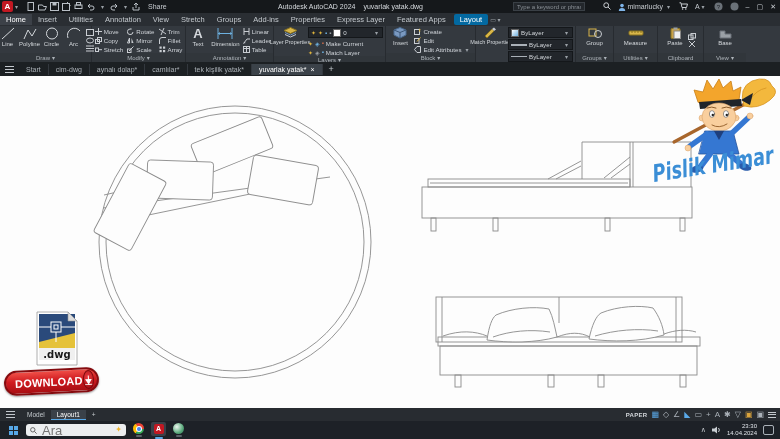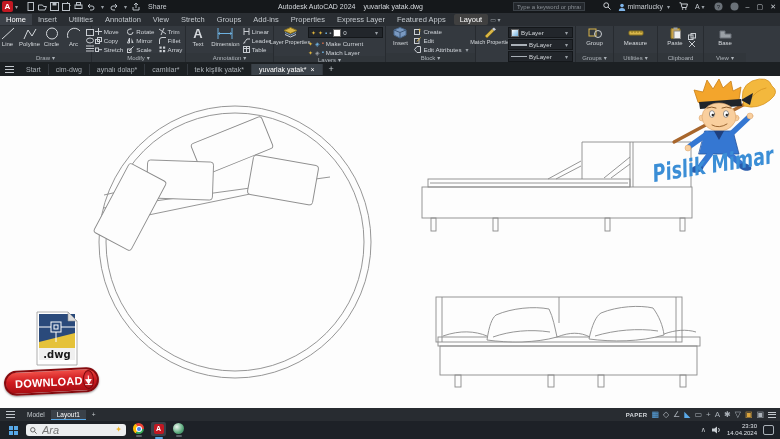--- a/index.html
+++ b/index.html
@@ -18,21 +18,21 @@
   .tb-search{position:absolute;left:513px;top:2px;width:72px;height:9px;background:#23272c;border:1px solid #3a4046;
              color:#9aa0a6;font-size:6px;padding:0 3px;box-sizing:border-box;font-family:"Liberation Sans",sans-serif;}
   .tb-search::placeholder{color:#8a9096;}
   .tb-right{position:absolute;right:4px;top:0;height:13px;display:flex;align-items:center;gap:7px;color:#c8ccd1;font-size:7px;}
   .tb-user{display:flex;align-items:center;gap:2px;}
   .winbtn{font-size:7px;color:#c8ccd1;}
   
   #ribbontabs{left:0;top:13px;width:780px;height:13px;background:#2a2e33;display:flex;align-items:center;gap:0;font-size:7.5px;color:#c3c8cd;}
   .rtab{padding:1px 6px;white-space:nowrap;}
   .rtab.active{background:#3c4148;color:#fff;}
-  .rtab.layout{background:#404040;color:#fff;border-radius:2px;margin-left:2px;}
+  .rtab.layout{background:#0369a1;color:#fff;border-radius:2px;margin-left:2px;}
   
   #ribbonbody{left:0;top:26px;width:780px;height:36px;background:#34393f;display:flex;}
   .panel{height:36px;display:flex;flex-direction:column;border-right:1px solid #272b30;box-sizing:border-box;}
   .pcontent{flex:1;display:flex;align-items:stretch;justify-content:center;gap:2px;padding:1px 2px 0 2px;}
   .plabel{height:9px;font-size:6px;color:#aeb4ba;display:flex;align-items:center;justify-content:center;gap:2px;background:#31363b;}
   .bigbtn{display:flex;flex-direction:column;align-items:center;justify-content:flex-start;font-size:6px;color:#d4d8dc;min-width:20px;}
   .bigbtn .blabel{margin-top:1px;white-space:nowrap;line-height:6px;text-align:center;}
   .rcol{display:flex;flex-direction:column;justify-content:center;gap:1px;}
   .rrow{display:flex;align-items:center;gap:2px;font-size:6.2px;color:#cfd3d8;height:8px;white-space:nowrap;}
   .drop{display:flex;align-items:center;gap:2px;background:#22262b;border:1px solid #14171a;height:9px;padding:0 2px;font-size:6.2px;color:#d4d8dc;}
@@ -63,21 +63,21 @@
   .sicons{margin-left:auto;display:flex;align-items:center;gap:4px;padding-right:4px;font-size:8px;color:#aab1b8;}
   .sicons .b{color:#5aa9e8;}
   .paper{font-size:6px;font-weight:bold;color:#d4d8dc;letter-spacing:.3px;}
   .sburger{width:8px;height:6px;display:flex;flex-direction:column;justify-content:space-between;}
   .sburger i{height:1px;background:#c3c8cd;display:block;}
   
   #taskbar{left:0;top:421px;width:780px;height:18px;background:#1d2127;display:flex;align-items:center;}
   .win{width:9px;height:9px;display:grid;grid-template-columns:4px 4px;grid-template-rows:4px 4px;gap:1px;margin:0 8px 0 9px;}
   .win i{background:#57a8e8;display:block;}
   .tsearch{width:100px;height:12px;background:#eceef0;border:none;border-radius:3px;display:flex;align-items:center;padding:0 4px;gap:3px;box-sizing:border-box;}
-  .tsearch input{border:none;background:transparent;width:60px;font-size:11px;color:#444;outline:none;font-family:"Liberation Sans",sans-serif;font-style:italic;}
+  .tsearch input{border:none;background:transparent;width:60px;font-size:13px;color:#444;outline:none;font-family:"Liberation Sans",sans-serif;}
   .sparkle{margin-left:auto;color:#f0b429;font-size:8px;line-height:8px;}
   .tico{margin-left:7px;display:flex;flex-direction:column;align-items:center;gap:1px;}
   .chrome{width:11px;height:11px;border-radius:50%;background:conic-gradient(from -30deg,#ea4335 0 120deg,#34a853 0 240deg,#fbbc05 0 360deg);display:flex;align-items:center;justify-content:center;}
   .chrome .c1{width:6px;height:6px;border-radius:50%;background:#fff;display:flex;align-items:center;justify-content:center;}
   .chrome .c2{width:4px;height:4px;border-radius:50%;background:#4285f4;}
   .acadbox{width:15px;height:14px;background:#3a4048;border-radius:2px;display:flex;align-items:center;justify-content:center;}
   .acad{width:10px;height:10px;background:#c21822;border-radius:2px;color:#fff;font-size:7px;font-weight:bold;display:flex;align-items:center;justify-content:center;}
   .uline{width:8px;height:2px;border-radius:1px;}
   .globe{width:11px;height:11px;border-radius:50%;background:radial-gradient(circle at 35% 35%,#eef6f0,#58a87a 60%,#2e6e4e);}
   .tray{margin-left:auto;display:flex;align-items:center;gap:6px;padding-right:6px;color:#dfe3e8;}

